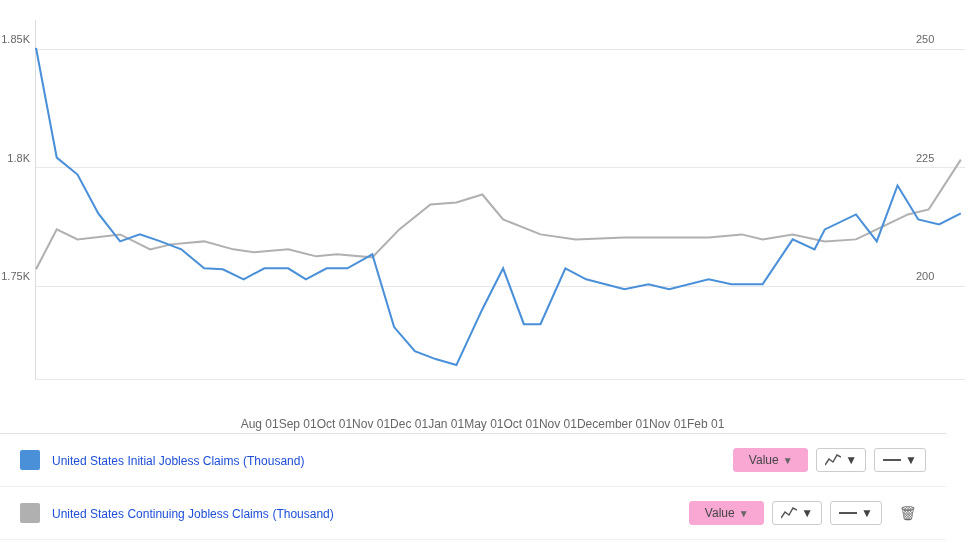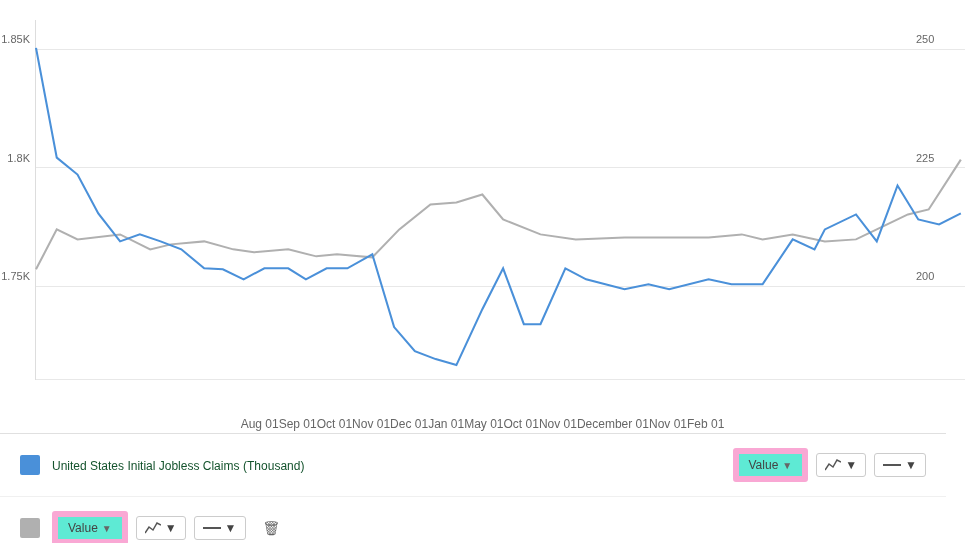--- a/index.html
+++ b/index.html
@@ -105,40 +105,40 @@
       flex-shrink: 0;
     }
 
     .legend-label {
       flex: 1;
       font-size: 13px;
       color: #333;
     }
 
     .legend-label span {
-      color: #14532d;
+      color: #1d4ed8;
       font-size: 12px;
     }
 
     .legend-controls {
       display: flex;
       align-items: center;
       gap: 8px;
     }
 
     .ctrl-btn {
       display: flex;
       align-items: center;
       justify-content: center;
-      border: 6px solid #f9a8d4;
+      border: 1px solid #f9a8d4;
       border-radius: 3px;
       padding: 4px 10px;
       font-size: 12px;
       color: #444;
-      background: #5eead4;
+      background: #f9a8d4;
       cursor: pointer;
       gap: 4px;
       min-width: 75px;
     }
 
     .ctrl-btn .arrow {
       font-size: 10px;
       color: #666;
     }
 
@@ -317,20 +317,24 @@
           <svg width="18" height="10" viewBox="0 0 18 10">
               <line x1="0" y1="5" x2="18" y2="5" stroke="#555" stroke-width="2"></line>
             </svg>
           <span class="arrow">▼</span>
         </button>
       </div>
     </div>
 
     <div class="legend-row">
       <div class="legend-color-box" style="background:#b0b0b0;"></div>
+      <div class="legend-label">
+        <span>United States Continuing Jobless Claims</span>
+        <span>(Thousand)</span>
+      </div>
       <div class="legend-controls">
         <button class="ctrl-btn">
           <span>Value</span>
           <span class="arrow">▼</span>
         </button>
         <button class="ctrl-icon-btn">
           <svg width="16" height="14" viewBox="0 0 16 14">
               <polyline points="0,12 4,6 8,9 12,2 16,4" fill="none" stroke="#555" stroke-width="1.5"></polyline>
             </svg>
           <span class="arrow">▼</span>

